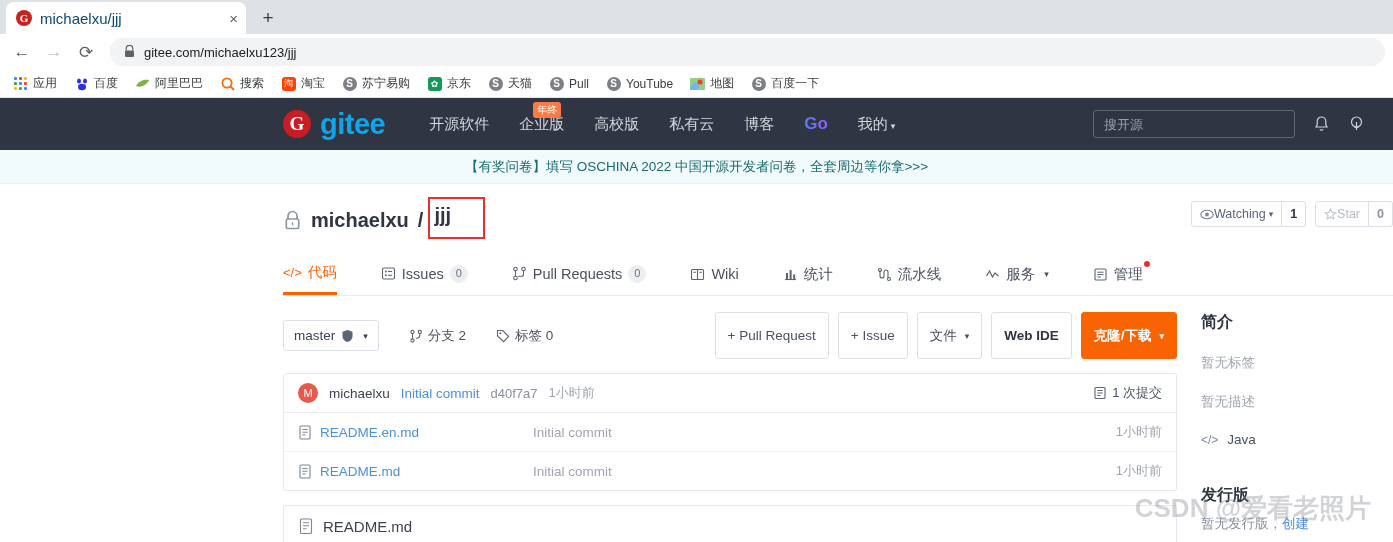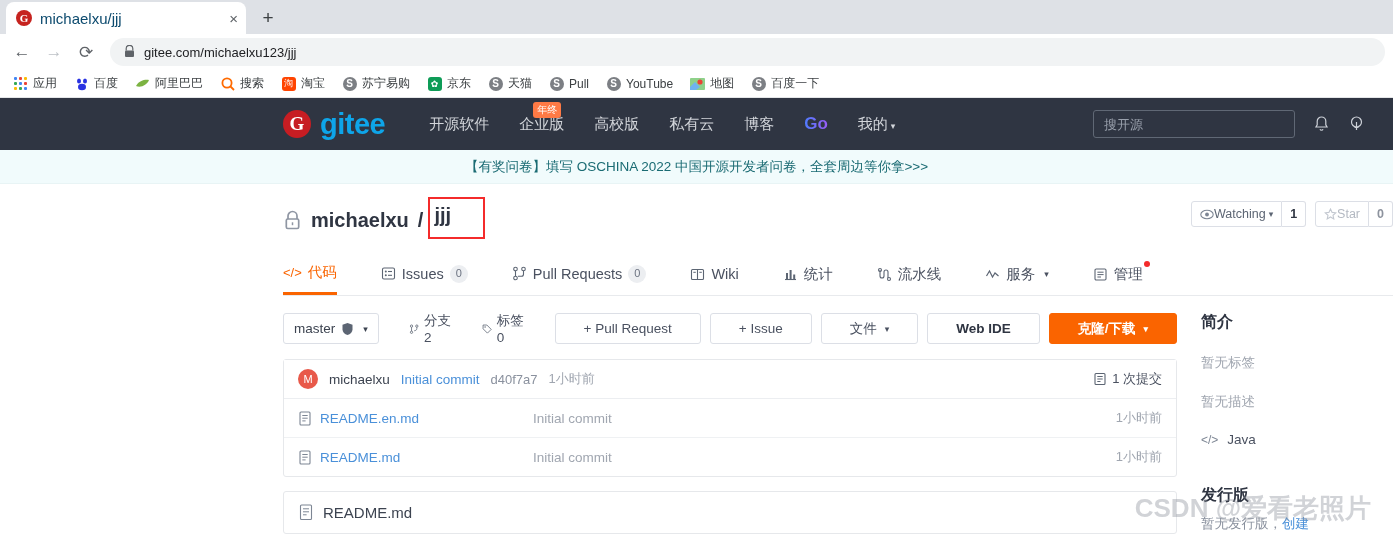--- a/index.html
+++ b/index.html
@@ -167,21 +167,21 @@
   .toolbar-row { display: flex; align-items: center; gap: 30px; }
   .branch-sel {
     display: flex; align-items: center; gap: 6px;
     border: 1px solid #dcdfe6; border-radius: 3px;
     height: 31px; padding: 0 10px; font-size: 13.5px; color: #3c4350; cursor: pointer;
   }
   .meta-link { display: flex; align-items: center; gap: 5px; font-size: 13.5px; color: #4a5160; cursor: pointer; }
   .toolbar-right { margin-left: auto; display: flex; align-items: center; gap: 9px; }
   .tb-btn {
     border: 1px solid #dcdfe6; border-radius: 3px; background: #fff;
-    height: 31px; padding: 0 28px; font-size: 13.5px; color: #4a5160;
+    height: 47px; padding: 0 12px; font-size: 13.5px; color: #4a5160;
     display: flex; align-items: center; gap: 5px; cursor: pointer; white-space: nowrap;
     font-family: "Liberation Sans", sans-serif;
   }
   .tb-btn.bold { font-weight: bold; color: #2f3542; }
   .tb-btn.primary { background: #fa6400; border-color: #fa6400; color: #fff; font-weight: bold; }
 
   .file-panel { border: 1px solid #e6e8eb; border-radius: 3px; margin-top: 14px; }
   .commit-row {
     display: flex; align-items: center; gap: 11px;
     padding: 9px 14px; border-bottom: 1px solid #eceef1; background: #fff;

